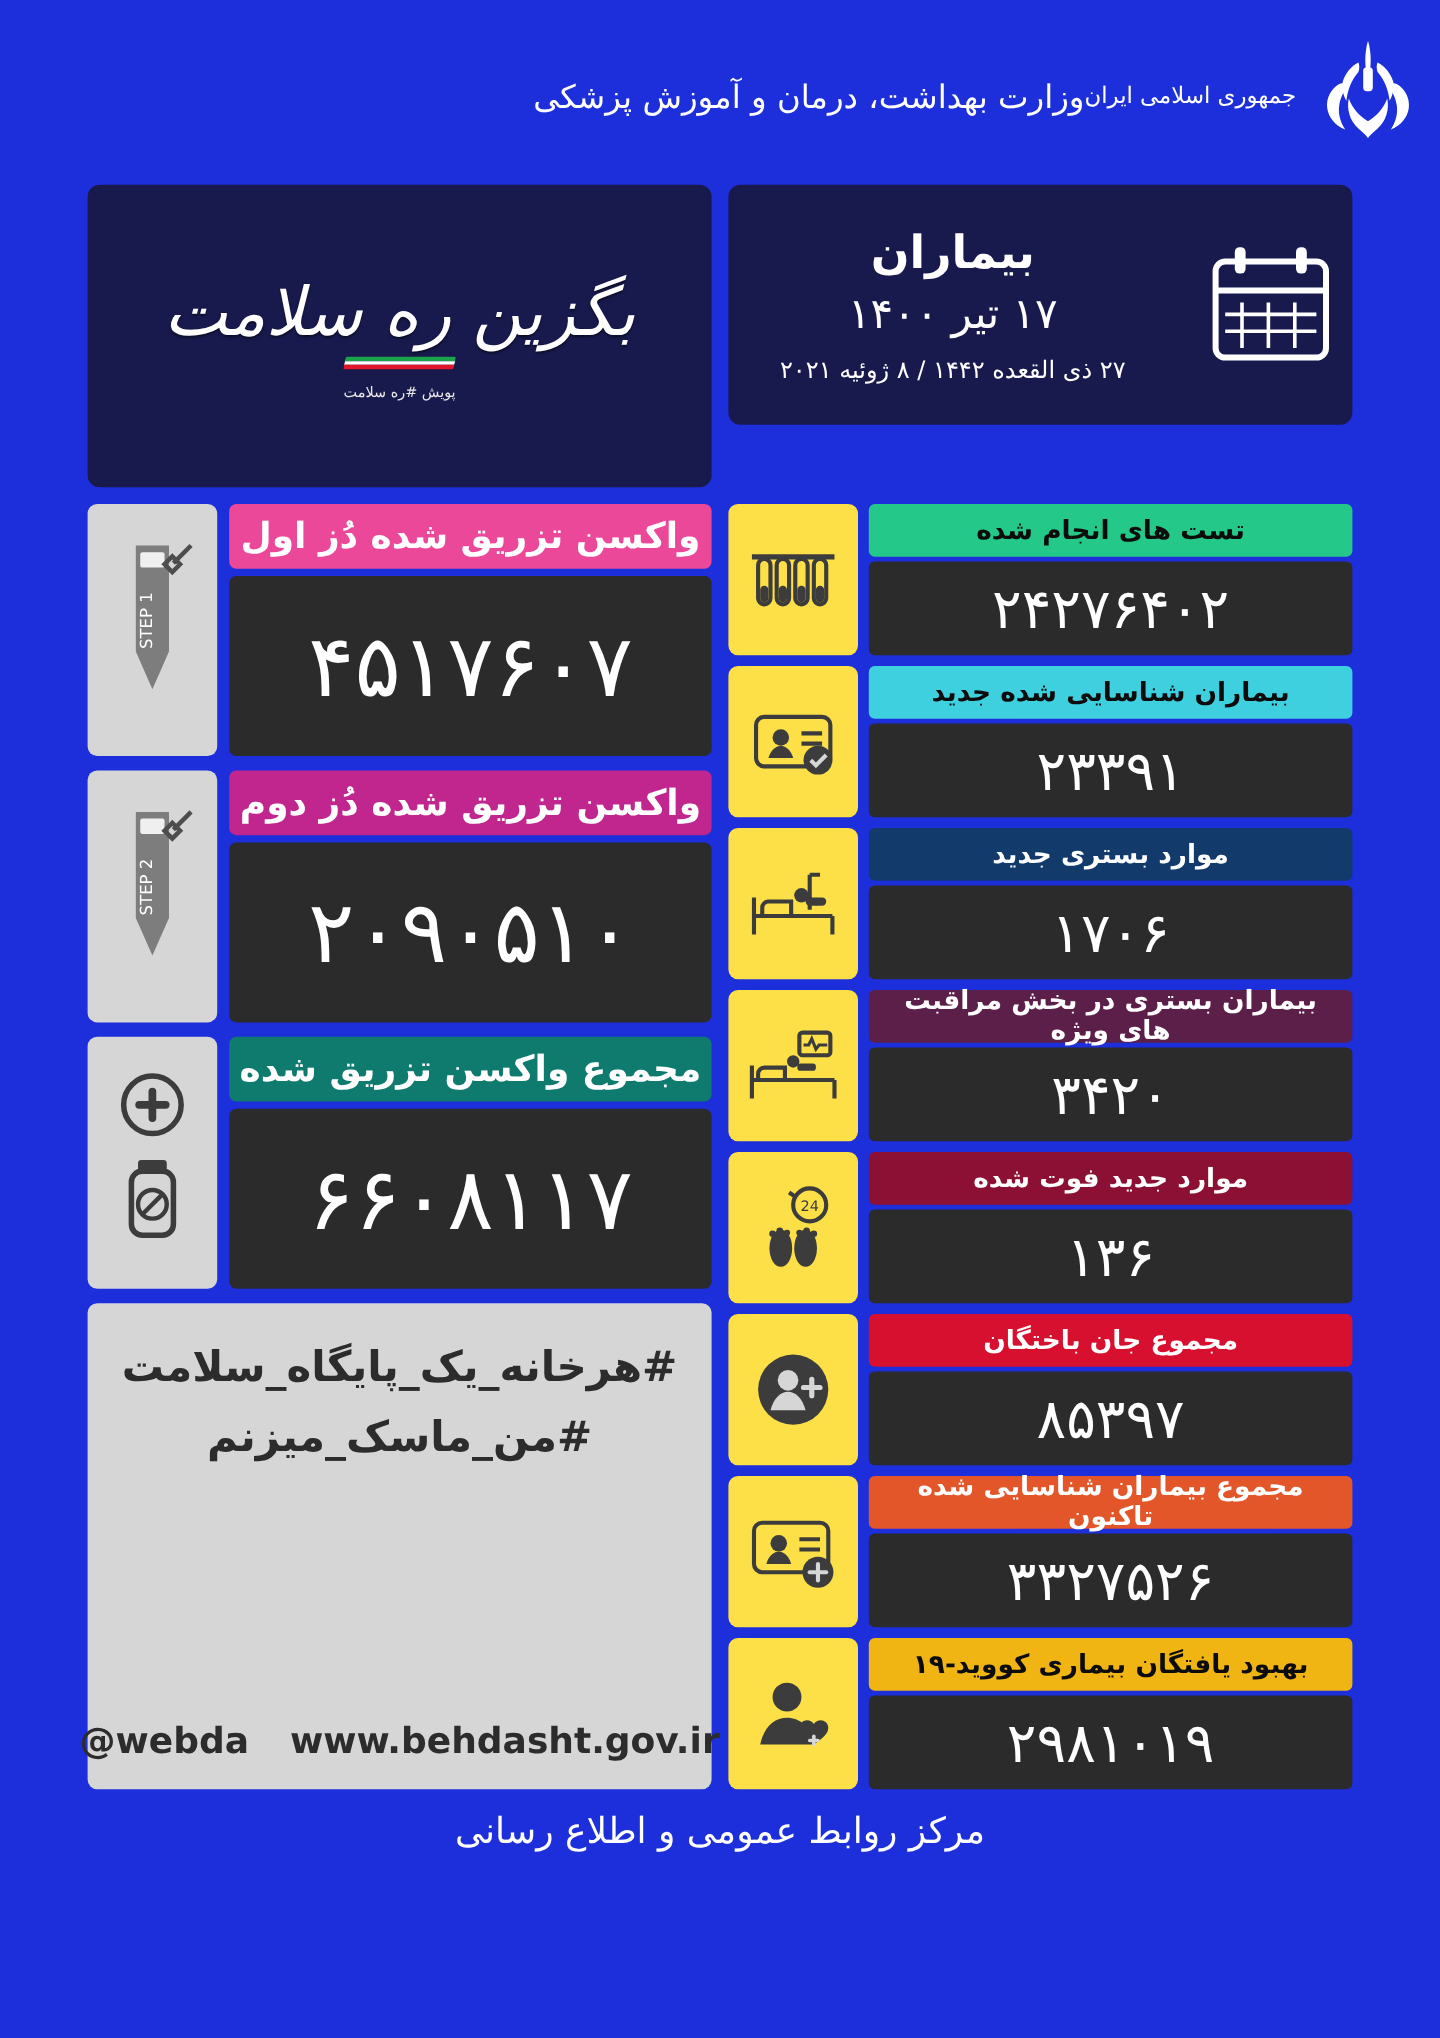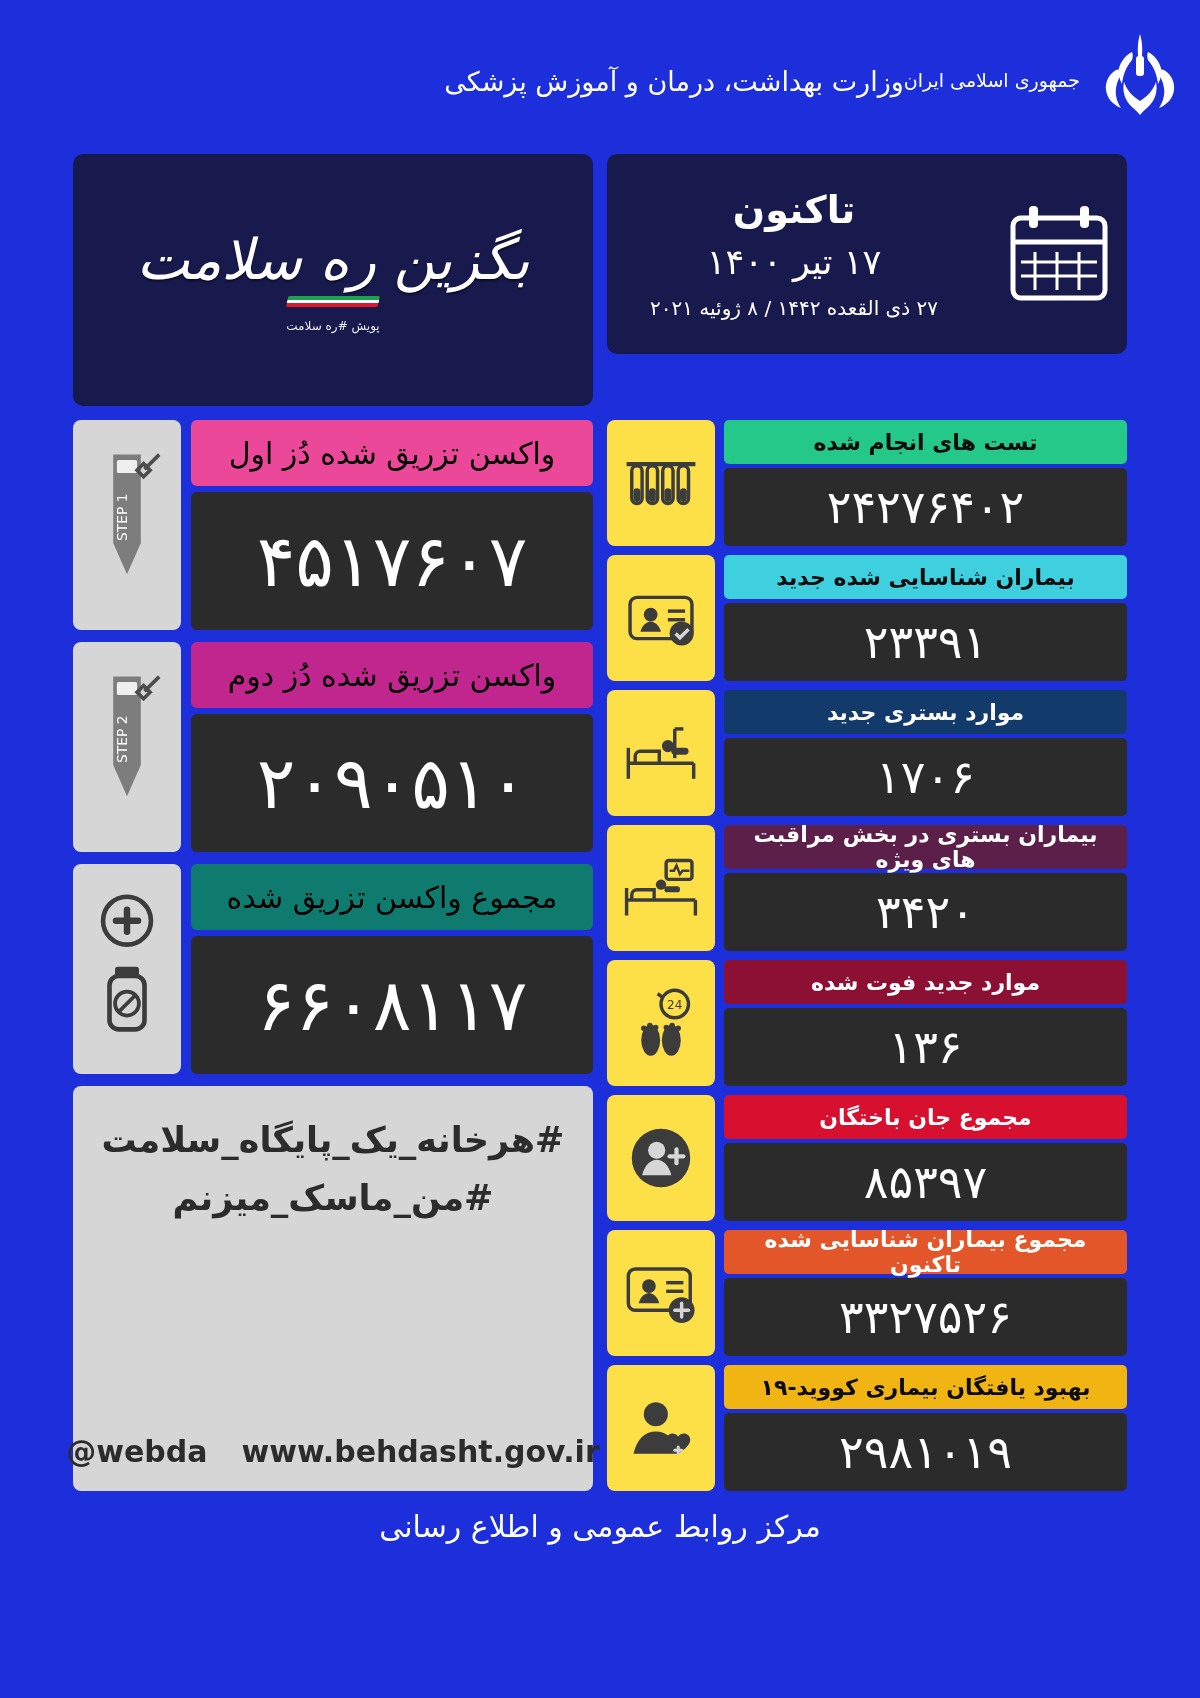--- a/index.html
+++ b/index.html
@@ -123,28 +123,28 @@
     gap: 14px;
     margin-top: 14px;
   }
 
   
   .left-col { width: 520px; display: flex; flex-direction: column; gap: 12px; }
 
   .vax-row { display: flex; flex-direction: row; height: 210px; gap: 10px; }
   .vax-stats { flex: 1; display: flex; flex-direction: column; gap: 6px; }
   .vax-label {
-    height: 66px;
+    height: 54px;
     border-radius: 6px;
     display: flex;
     align-items: center;
     justify-content: center;
     font-size: 30px;
-    color: #000000;
-    font-weight: normal;
+    color: #ffffff;
+    font-weight: bold;
   }
   .vax-value {
     flex: 1;
     background: #2b2b2b;
     border-radius: 6px;
     display: flex;
     align-items: center;
     justify-content: center;
     color: #fff;
     font-size: 72px;
@@ -275,21 +275,21 @@
           <g fill="none" stroke="#ffffff" stroke-width="3">
             <line x1="36" y1="58" x2="36" y2="96"></line>
             <line x1="58" y1="58" x2="58" y2="96"></line>
             <line x1="80" y1="58" x2="80" y2="96"></line>
             <line x1="22" y1="68" x2="98" y2="68"></line>
             <line x1="22" y1="82" x2="98" y2="82"></line>
           </g>
         </svg>
       </span>
       <div class="date-texts">
-        <div class="date-day">تاکنون</div>
+        <div class="date-day">بیماران</div>
         <div class="date-jalali">۱۷ تیر ۱۴۰۰</div>
         <div class="date-secondary">۲۷ ذی القعده ۱۴۴۲ / ۸ ژوئیه ۲۰۲۱</div>
       </div>
     </div>
 
     <div class="campaign-box">
       <div class="campaign-script">بگزین ره سلامت</div>
       <div class="campaign-flag">
         <i class="fg-green"></i>
           <i class="fg-white"></i>

